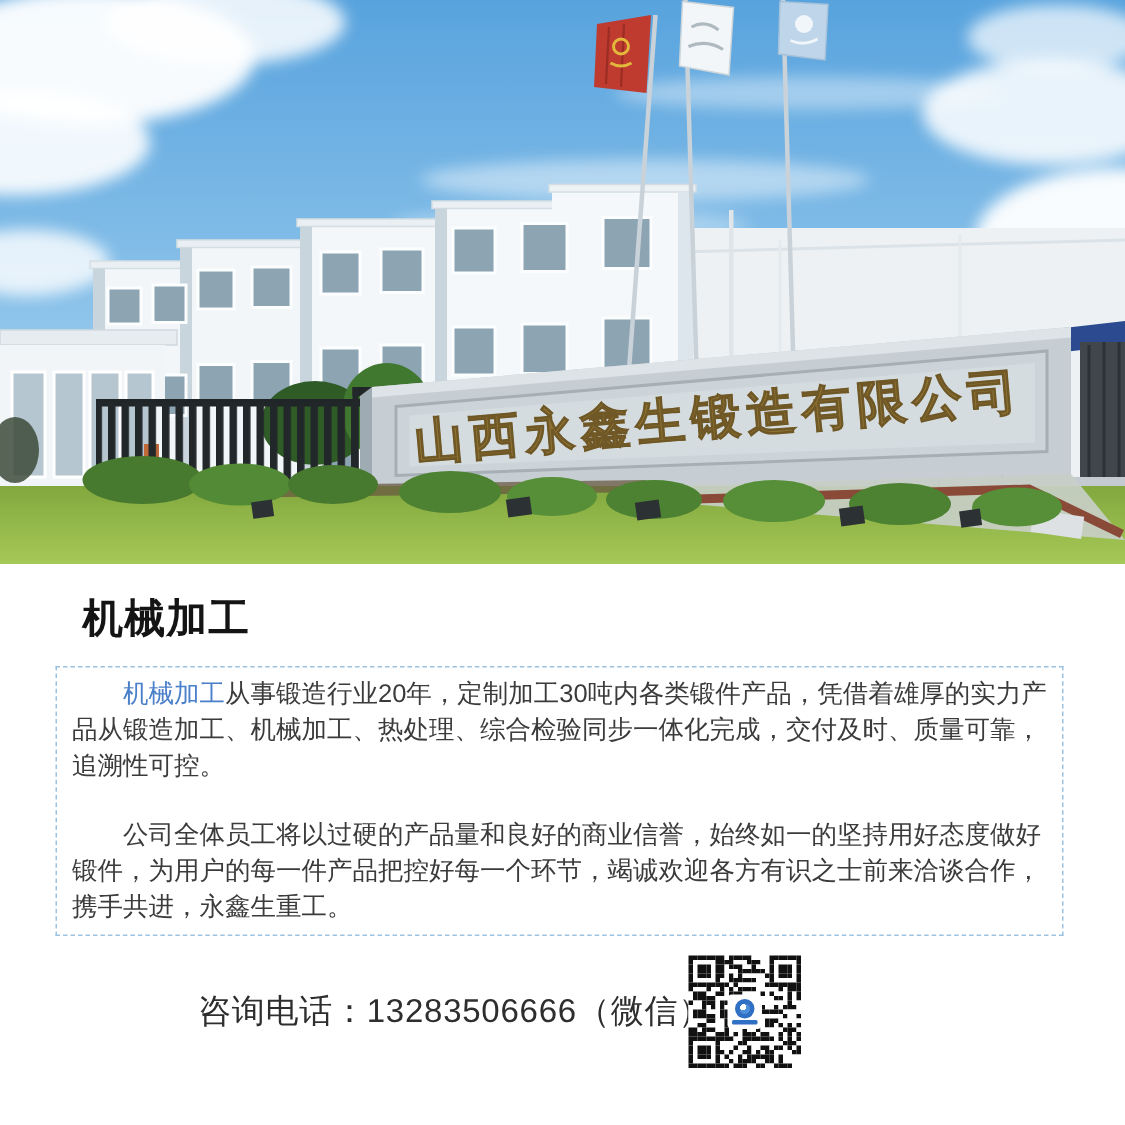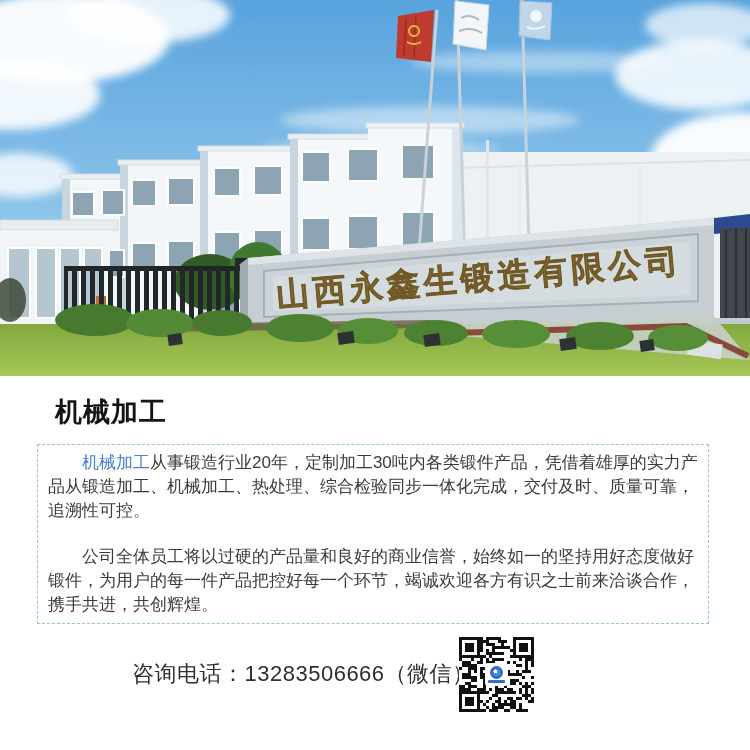--- a/index.html
+++ b/index.html
@@ -235,21 +235,21 @@
       <rect x="560" y="338" width="16" height="12" transform="rotate(-8 568 344)"></rect>
       <rect x="640" y="340" width="14" height="11" transform="rotate(-8 647 345)"></rect>
     </g>
   </svg>
 </div>
 
 <h2 class="about-heading">机械加工</h2>
 
 <div class="about-box">
   <p><span class="company-link">机械加工</span><span>从事锻造行业20年，定制加工30吨内各类锻件产品，凭借着雄厚的实力产品从锻造加工、机械加工、热处理、综合检验同步一体化完成，交付及时、质量可靠，追溯性可控。</span></p>
-  <p>公司全体员工将以过硬的产品量和良好的商业信誉，始终如一的坚持用好态度做好锻件，为用户的每一件产品把控好每一个环节，竭诚欢迎各方有识之士前来洽谈合作，携手共进，共创辉煌。</p>
+  <p>公司全体员工将以过硬的产品量和良好的商业信誉，始终如一的坚持用好态度做好锻件，为用户的每一件产品把控好每一个环节，竭诚欢迎各方有识之士前来洽谈合作，携手共进，永鑫生重工。</p>
 </div>
 
 <p class="contact-phone">咨询电话：13283506666（微信）</p>
 
 <div class="qr-wrap">
   <div id="qr-grid">
       <div style="background: rgb(17, 17, 17);"></div>
       <div style="background: rgb(17, 17, 17);"></div>
       <div style="background: rgb(17, 17, 17);"></div>
       <div style="background: rgb(17, 17, 17);"></div>

